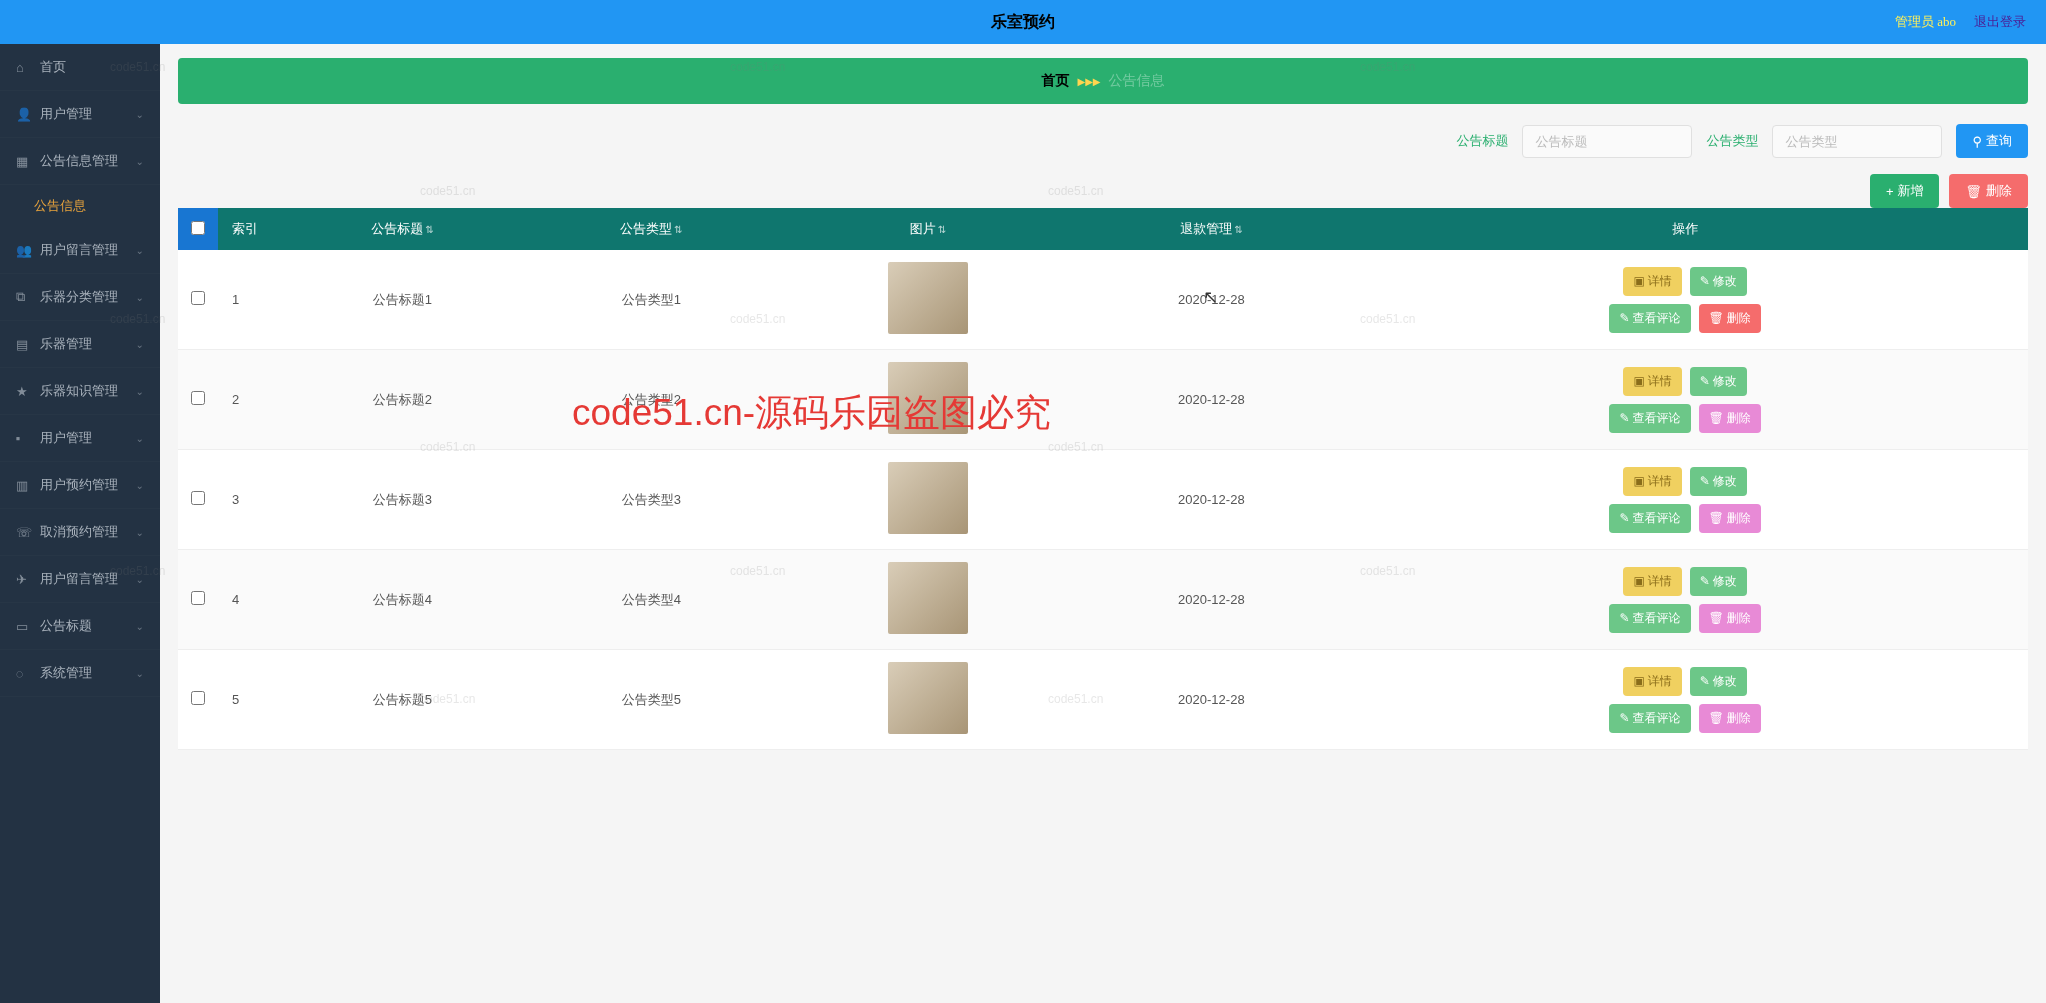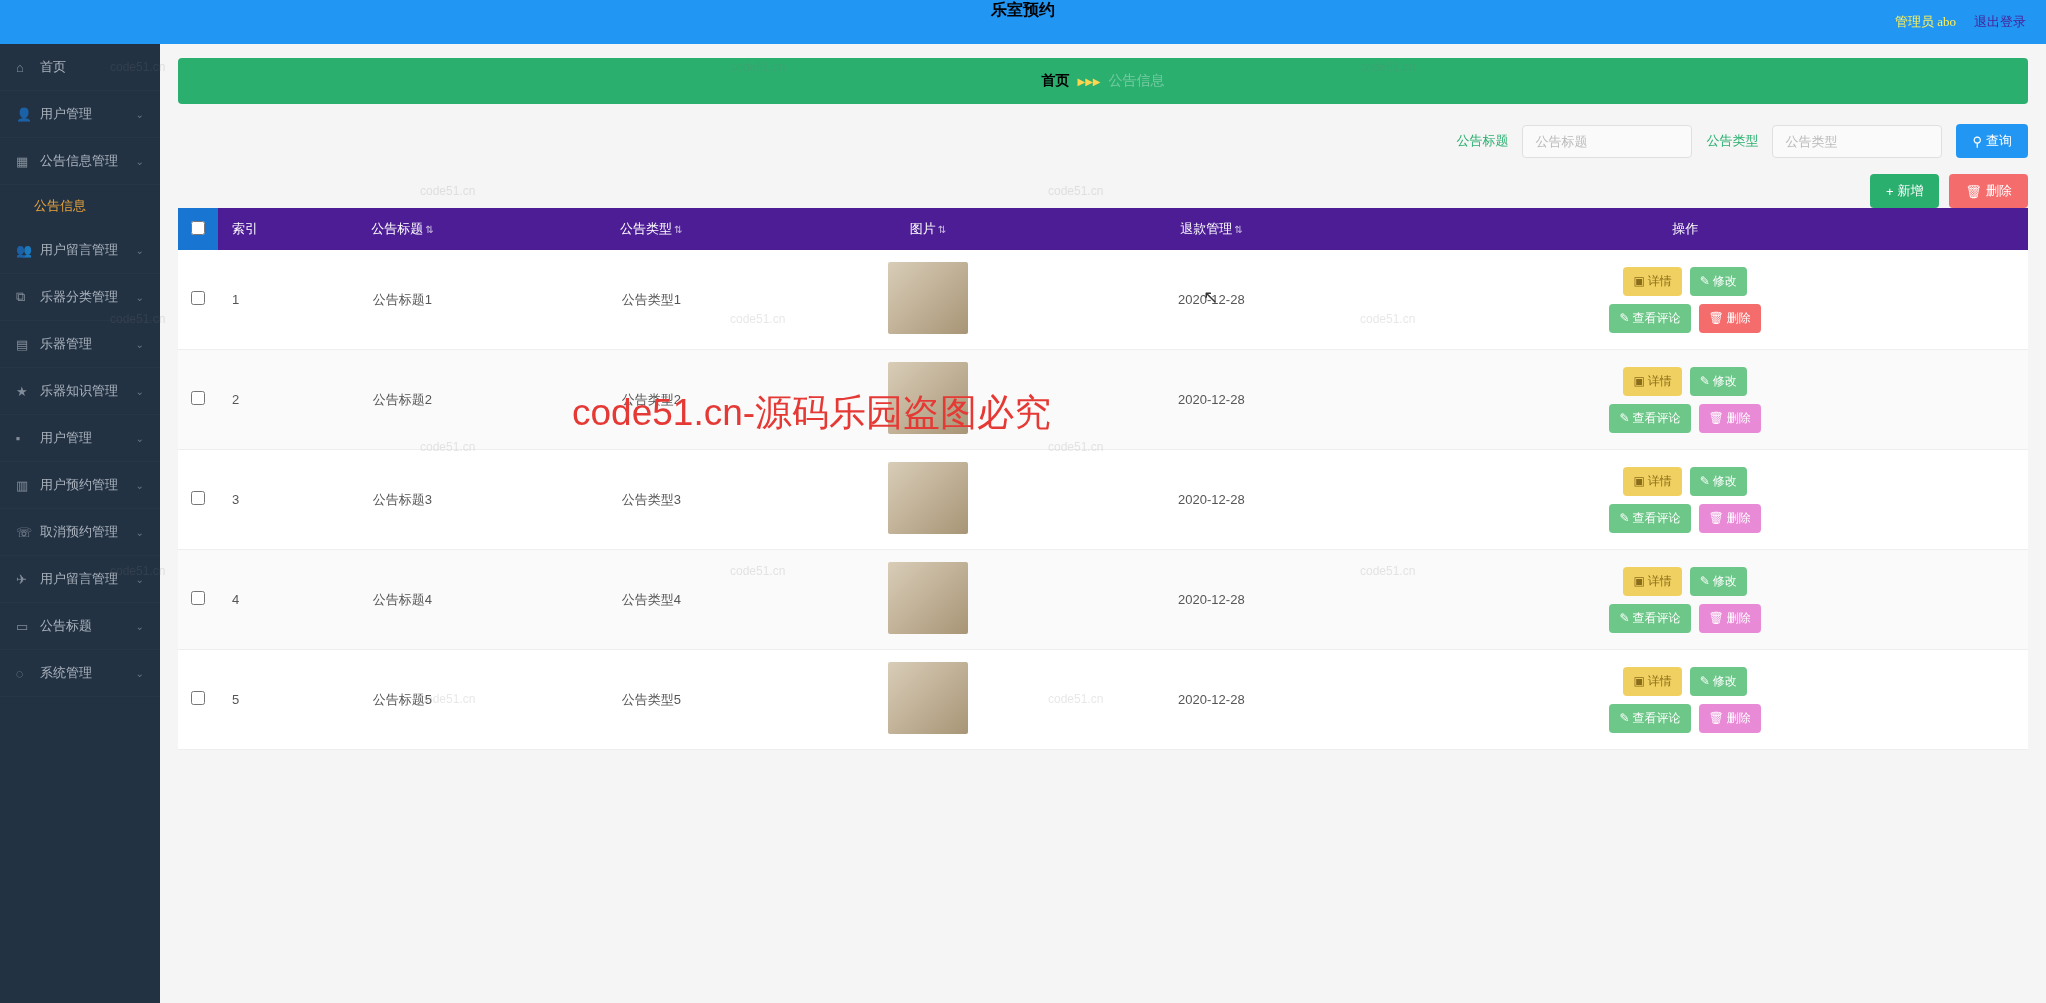--- a/index.html
+++ b/index.html
@@ -1,18 +1,18 @@
 <!DOCTYPE html>
 <html><head>
 <meta charset="utf-8">
 <style>
 * { margin: 0; padding: 0; box-sizing: border-box; font-family: "Microsoft YaHei", Arial, sans-serif; }
 body { background: #f5f5f5; font-size: 14px; color: #333; overflow-x: hidden; }
 
-.top-bar { background: #2196f3; height: 44px; display: flex; padding: 0 20px; position: relative; }
+.top-bar { background: #2196f3; height: 44px; display: flex; align-items: center; padding: 0 20px; position: relative; }
 .top-title { position: absolute; left: 50%; transform: translateX(-50%); font-weight: bold; font-size: 16px; color: #000; }
 .top-right { margin-left: auto; display: flex; gap: 18px; align-items: center; }
 .top-user { color: #fff159; font-size: 13px; font-family: Liberation Serif, serif; }
 .top-logout { color: #4c1d95; font-size: 13px; cursor: pointer; font-family: Liberation Serif, serif; }
 
 .container { display: flex; min-height: calc(100vh - 44px); }
 
 .sidebar { width: 160px; background: #233243; color: #aab3bd; flex-shrink: 0; }
 .menu-item { display: flex; align-items: center; padding: 14px 16px; cursor: pointer; font-size: 13px; border-bottom: 1px solid rgba(255,255,255,0.02); position: relative; }
 .menu-item .ico { width: 16px; margin-right: 8px; opacity: 0.7; display: inline-flex; }
@@ -30,21 +30,21 @@
 .search-input { border: 1px solid #e0e0e0; border-radius: 4px; padding: 8px 12px; width: 170px; font-size: 13px; background: #fafafa; }
 .search-input::placeholder { color: #bbb; }
 .btn { display: inline-flex; align-items: center; gap: 4px; border: none; border-radius: 4px; padding: 8px 16px; font-size: 13px; cursor: pointer; }
 .btn-primary { background: #2196f3; color: #fff; }
 .btn-add { background: #2aaf6f; color: #fff; }
 .btn-danger { background: #f56c6c; color: #fff; }
 
 .action-row { display: flex; justify-content: flex-end; gap: 10px; margin-bottom: 0; }
 
 .table { width: 100%; background: #fff; border-collapse: collapse; }
-.table thead th { background: #4c1d95; color: #fff; font-weight: normal; padding: 12px 8px; font-size: 13px; text-align: center; }
+.table thead th { background: #0f766e; color: #fff; font-weight: normal; padding: 12px 8px; font-size: 13px; text-align: center; }
 .table thead th .sort { font-size: 10px; opacity: 0.7; margin-left: 2px; }
 .table td { padding: 12px 8px; text-align: center; border-bottom: 1px solid #eee; font-size: 13px; color: #555; vertical-align: middle; }
 .table tbody tr:nth-child(even) { background: #fafafa; }
 .th-check { width: 40px; background: #1876d2 !important; }
 .td-check { width: 40px; }
 .checkbox { width: 14px; height: 14px; }
 .th-idx, .td-idx { width: 60px; text-align: left !important; padding-left: 14px !important; }
 
 .thumb { width: 80px; height: 72px; background: linear-gradient(135deg,#d9cdb8,#a89576); display: inline-block; border-radius: 2px; }
 

